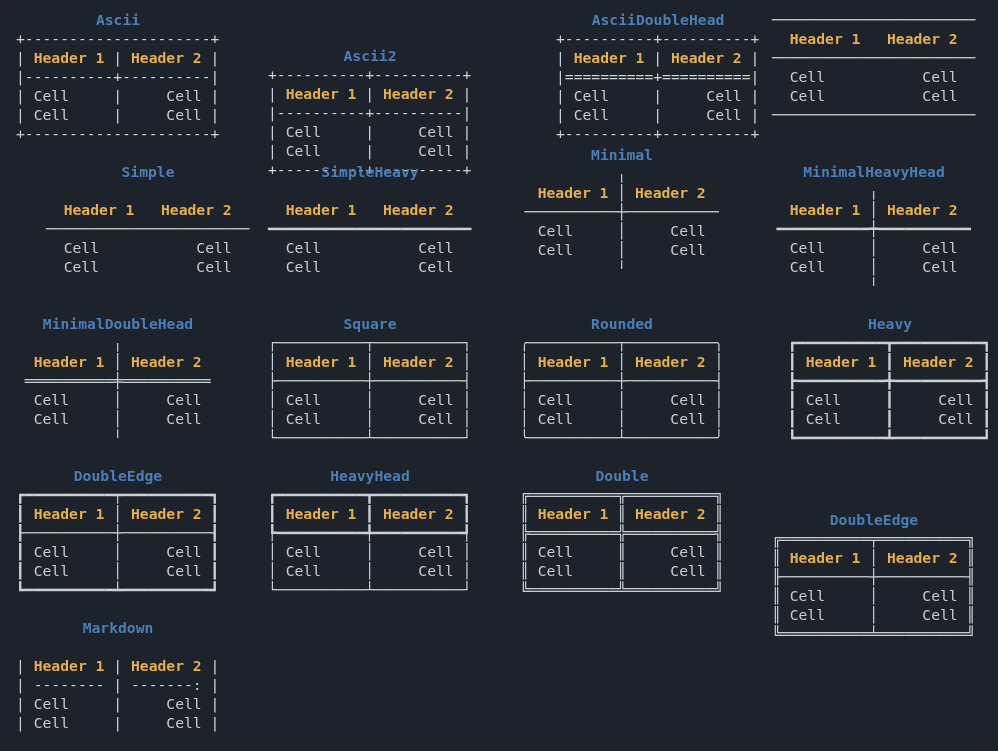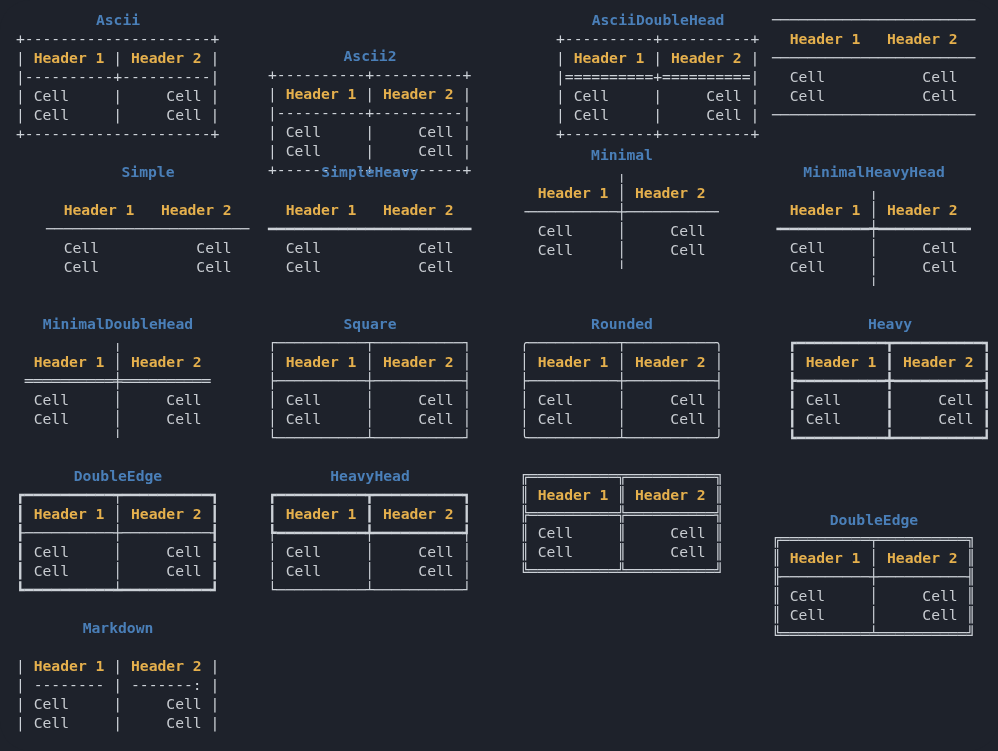--- a/index.html
+++ b/index.html
@@ -144,20 +144,21 @@
     <div class="block" style="left: 268px; top: 466px;">
       <div class="title">HeavyHead</div>
       <div class="ln"><span class="bdr">┏━━━━━━━━━━┳━━━━━━━━━━┓</span></div>
       <div class="ln"><span class="bdr">┃ </span><span class="hdr">Header 1</span><span class="bdr"> ┃ </span><span class="hdr">Header 2</span><span class="bdr"> ┃</span></div>
       <div class="ln"><span class="bdr">┡━━━━━━━━━━╇━━━━━━━━━━┩</span></div>
       <div class="ln"><span class="bdr">│ </span><span class="cel">Cell</span><span class="bdr">     │     </span><span class="cel">Cell</span><span class="bdr"> │</span></div>
       <div class="ln"><span class="bdr">│ </span><span class="cel">Cell</span><span class="bdr">     │     </span><span class="cel">Cell</span><span class="bdr"> │</span></div>
       <div class="ln"><span class="bdr">└──────────┴──────────┘</span></div>
     </div>
     <div class="block" style="left: 520px; top: 466px;">
+      <div class="title">Double</div>
       <div class="ln"><span class="bdr">╔══════════╦══════════╗</span></div>
       <div class="ln"><span class="bdr">║ </span><span class="hdr">Header 1</span><span class="bdr"> ║ </span><span class="hdr">Header 2</span><span class="bdr"> ║</span></div>
       <div class="ln"><span class="bdr">╠══════════╬══════════╣</span></div>
       <div class="ln"><span class="bdr">║ </span><span class="cel">Cell</span><span class="bdr">     ║     </span><span class="cel">Cell</span><span class="bdr"> ║</span></div>
       <div class="ln"><span class="bdr">║ </span><span class="cel">Cell</span><span class="bdr">     ║     </span><span class="cel">Cell</span><span class="bdr"> ║</span></div>
       <div class="ln"><span class="bdr">╚══════════╩══════════╝</span></div>
     </div>
     <div class="block" style="left: 772px; top: 466px; margin-top: 44px;">
       <div class="title">DoubleEdge</div>
       <div class="ln"><span class="bdr">╔══════════╤══════════╗</span></div>

